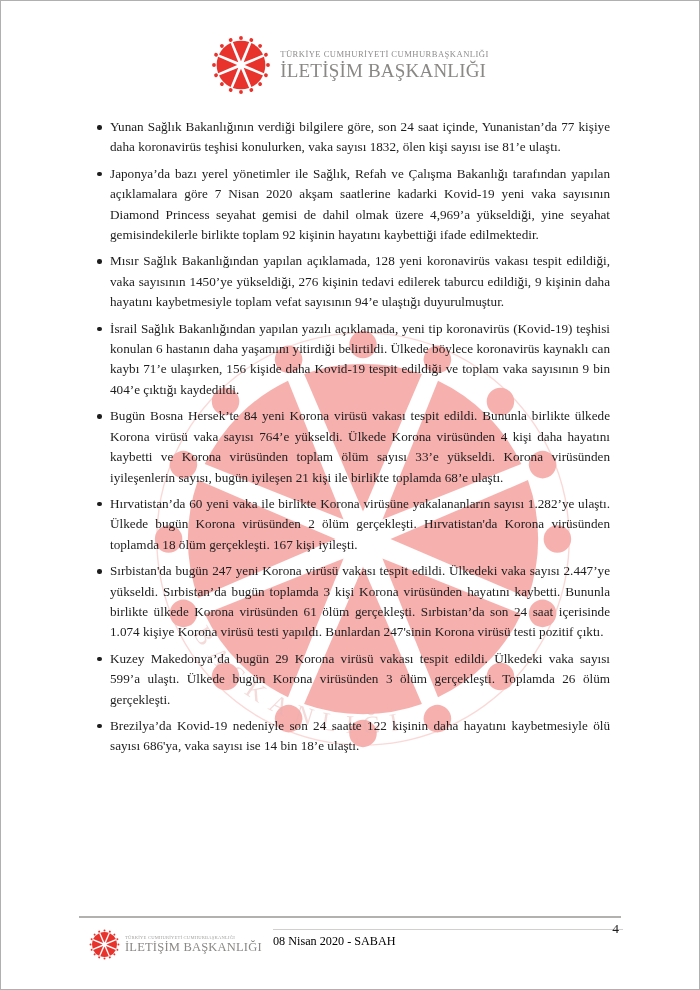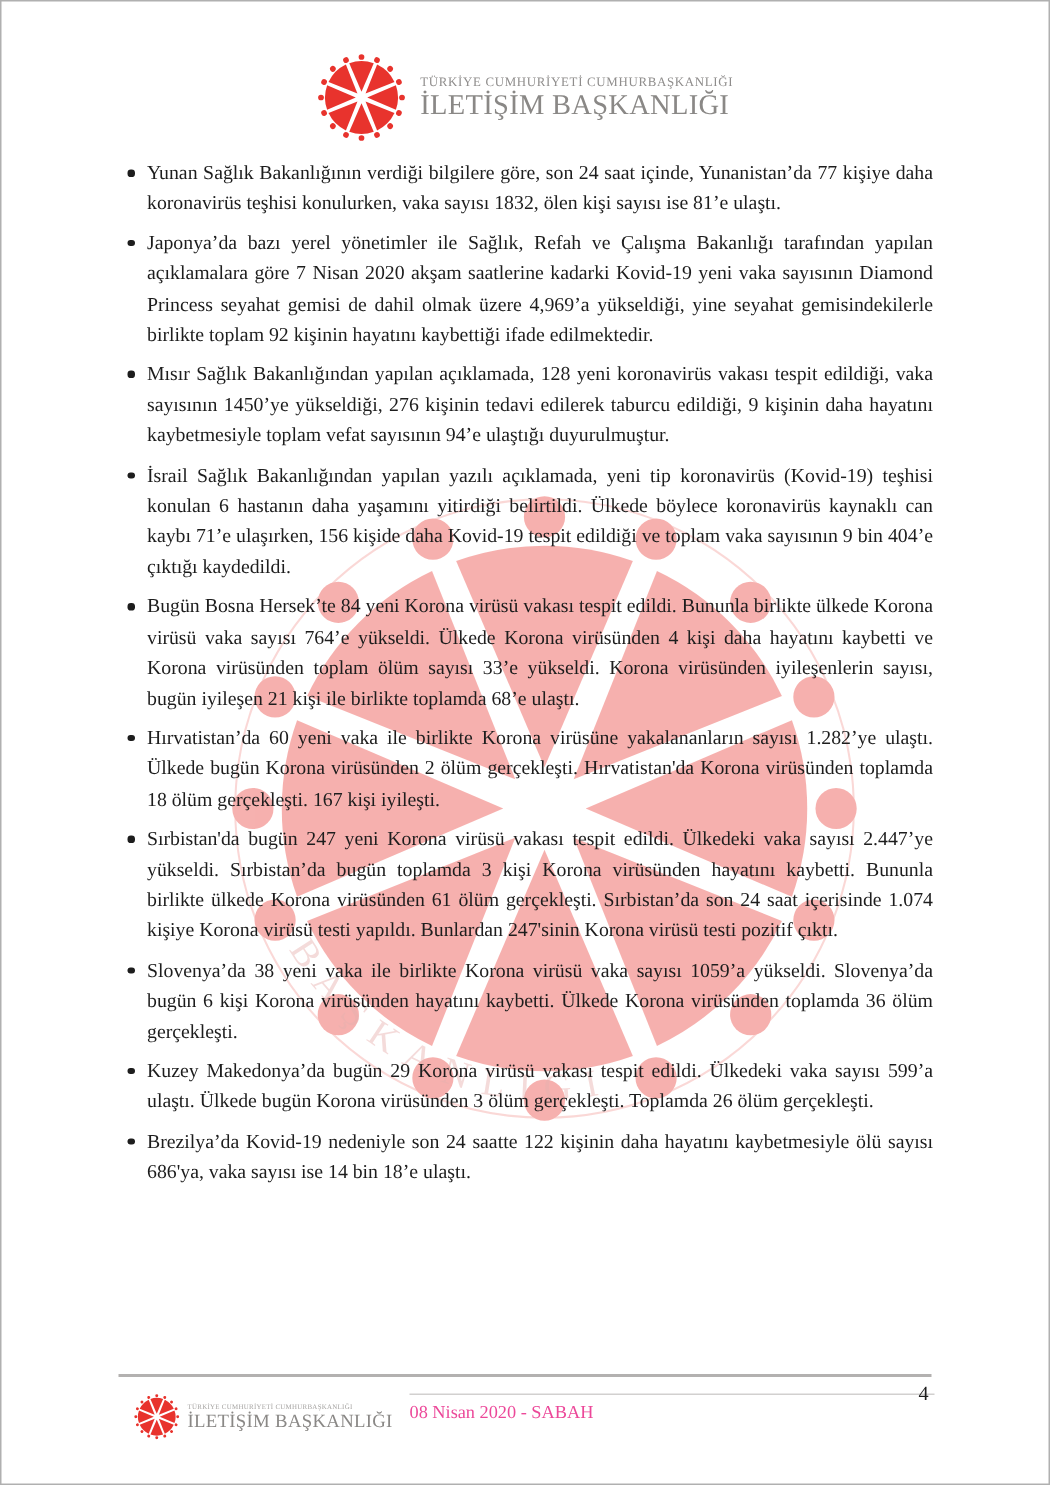--- a/index.html
+++ b/index.html
@@ -27,21 +27,21 @@
   
   .watermark {
     position:absolute; left:146px; top:322px; width:432px; height:432px;
     opacity:0.38; z-index:0; pointer-events:none;
   }
   .watermark svg { width:100%; height:100%; }
   
   .content {
     position:absolute; top:104px; left:97px; right:77px; z-index:1;
   }
-  ul.bullets { list-style:none; margin:0; padding:0;font-family:Liberation Serif, serif; }
+  ul.bullets { list-style:none; margin:12px; padding:0;font-family:Liberation Serif, serif; }
   ul.bullets li {
     position:relative;
     font-size:13.2px; line-height:20.4px; color:#1d1d1d;
     text-align:justify; text-justify:inter-word;
     margin-bottom:6px;
   }
   ul.bullets li::before {
     content:""; position:absolute; left:-13px; top:8px;
     width:4.5px; height:4.5px; border-radius:50%; background:#1d1d1d;
   }
@@ -54,21 +54,21 @@
   .footer-brand {
     position:absolute; left:88px; top:8px;
     display:flex; align-items:center; gap:5px;
   }
   .footer-brand .emblem { width:31px; height:31px; }
   .f-org-small { font-size:4.6px; letter-spacing:0.2px; color:#a5a3a1; white-space:nowrap; }
   .f-org-large { font-size:12.5px; color:#8a8886; letter-spacing:0.2px; white-space:nowrap; }
   .footer-report { position:absolute; left:272px; top:6px; width:350px; }
   .f-title { font-size:12.6px; font-weight:bold; color:#111; letter-spacing:0.1px; }
   .f-underline { height:1px; background:#d2d0cf; margin-top:2px; }
-  .f-date { font-size:12.2px; color:#ec4899; margin-top:4px; }
+  .f-date { font-size:12.2px; color:#000000; margin-top:4px; }
   .f-page { position:absolute; right:80px; top:0px; font-size:13.5px; color:#1d1d1d; }
   .defs-hidden { position:absolute; width:0; height:0; overflow:hidden; }
 </style>
 </head>
 <body>
 
 <svg class="defs-hidden" aria-hidden="true">
   <defs>
     <g id="seal-shape" fill="#e8332d">
 
@@ -126,21 +126,20 @@
 
   <main class="content">
     <ul class="bullets">
       <li>Yunan Sağlık Bakanlığının verdiği bilgilere göre, son 24 saat içinde, Yunanistan’da 77 kişiye daha koronavirüs teşhisi konulurken, vaka sayısı 1832, ölen kişi sayısı ise 81’e ulaştı.</li>
       <li>Japonya’da bazı yerel yönetimler ile Sağlık, Refah ve Çalışma Bakanlığı tarafından yapılan açıklamalara göre 7 Nisan 2020 akşam saatlerine kadarki Kovid-19 yeni vaka sayısının Diamond Princess seyahat gemisi de dahil olmak üzere 4,969’a yükseldiği, yine seyahat gemisindekilerle birlikte toplam 92 kişinin hayatını kaybettiği ifade edilmektedir.</li>
       <li>Mısır Sağlık Bakanlığından yapılan açıklamada, 128 yeni koronavirüs vakası tespit edildiği, vaka sayısının 1450’ye yükseldiği, 276 kişinin tedavi edilerek taburcu edildiği, 9 kişinin daha hayatını kaybetmesiyle toplam vefat sayısının 94’e ulaştığı duyurulmuştur.</li>
       <li>İsrail Sağlık Bakanlığından yapılan yazılı açıklamada, yeni tip koronavirüs (Kovid-19) teşhisi konulan 6 hastanın daha yaşamını yitirdiği belirtildi. Ülkede böylece koronavirüs kaynaklı can kaybı 71’e ulaşırken, 156 kişide daha Kovid-19 tespit edildiği ve toplam vaka sayısının 9 bin 404’e çıktığı kaydedildi.</li>
       <li>Bugün Bosna Hersek’te 84 yeni Korona virüsü vakası tespit edildi. Bununla birlikte ülkede Korona virüsü vaka sayısı 764’e yükseldi. Ülkede Korona virüsünden 4 kişi daha hayatını kaybetti ve Korona virüsünden toplam ölüm sayısı 33’e yükseldi. Korona virüsünden iyileşenlerin sayısı, bugün iyileşen 21 kişi ile birlikte toplamda 68’e ulaştı.</li>
       <li>Hırvatistan’da 60 yeni vaka ile birlikte Korona virüsüne yakalananların sayısı 1.282’ye ulaştı. Ülkede bugün Korona virüsünden 2 ölüm gerçekleşti. Hırvatistan'da Korona virüsünden toplamda 18 ölüm gerçekleşti. 167 kişi iyileşti.</li>
       <li>Sırbistan'da bugün 247 yeni Korona virüsü vakası tespit edildi. Ülkedeki vaka sayısı 2.447’ye yükseldi. Sırbistan’da bugün toplamda 3 kişi Korona virüsünden hayatını kaybetti. Bununla birlikte ülkede Korona virüsünden 61 ölüm gerçekleşti. Sırbistan’da son 24 saat içerisinde 1.074 kişiye Korona virüsü testi yapıldı. Bunlardan 247'sinin Korona virüsü testi pozitif çıktı.</li>
-      <li>Slovenya’da 38 yeni vaka ile birlikte Korona virüsü vaka sayısı 1059’a yükseldi. Slovenya’da bugün 6 kişi Korona virüsünden hayatını kaybetti. Ülkede Korona virüsünden toplamda 36 ölüm gerçekleşti.</li>
       <li>Kuzey Makedonya’da bugün 29 Korona virüsü vakası tespit edildi. Ülkedeki vaka sayısı 599’a ulaştı. Ülkede bugün Korona virüsünden 3 ölüm gerçekleşti. Toplamda 26 ölüm gerçekleşti.</li>
       <li>Brezilya’da Kovid-19 nedeniyle son 24 saatte 122 kişinin daha hayatını kaybetmesiyle ölü sayısı 686'ya, vaka sayısı ise 14 bin 18’e ulaştı.</li>
     </ul>
   </main>
 
   <div class="footer-rule"></div>
   <footer class="footer">
     <div class="footer-brand">
       <svg class="emblem" viewBox="-110 -110 220 220">
         <use href="#seal-shape"></use>

